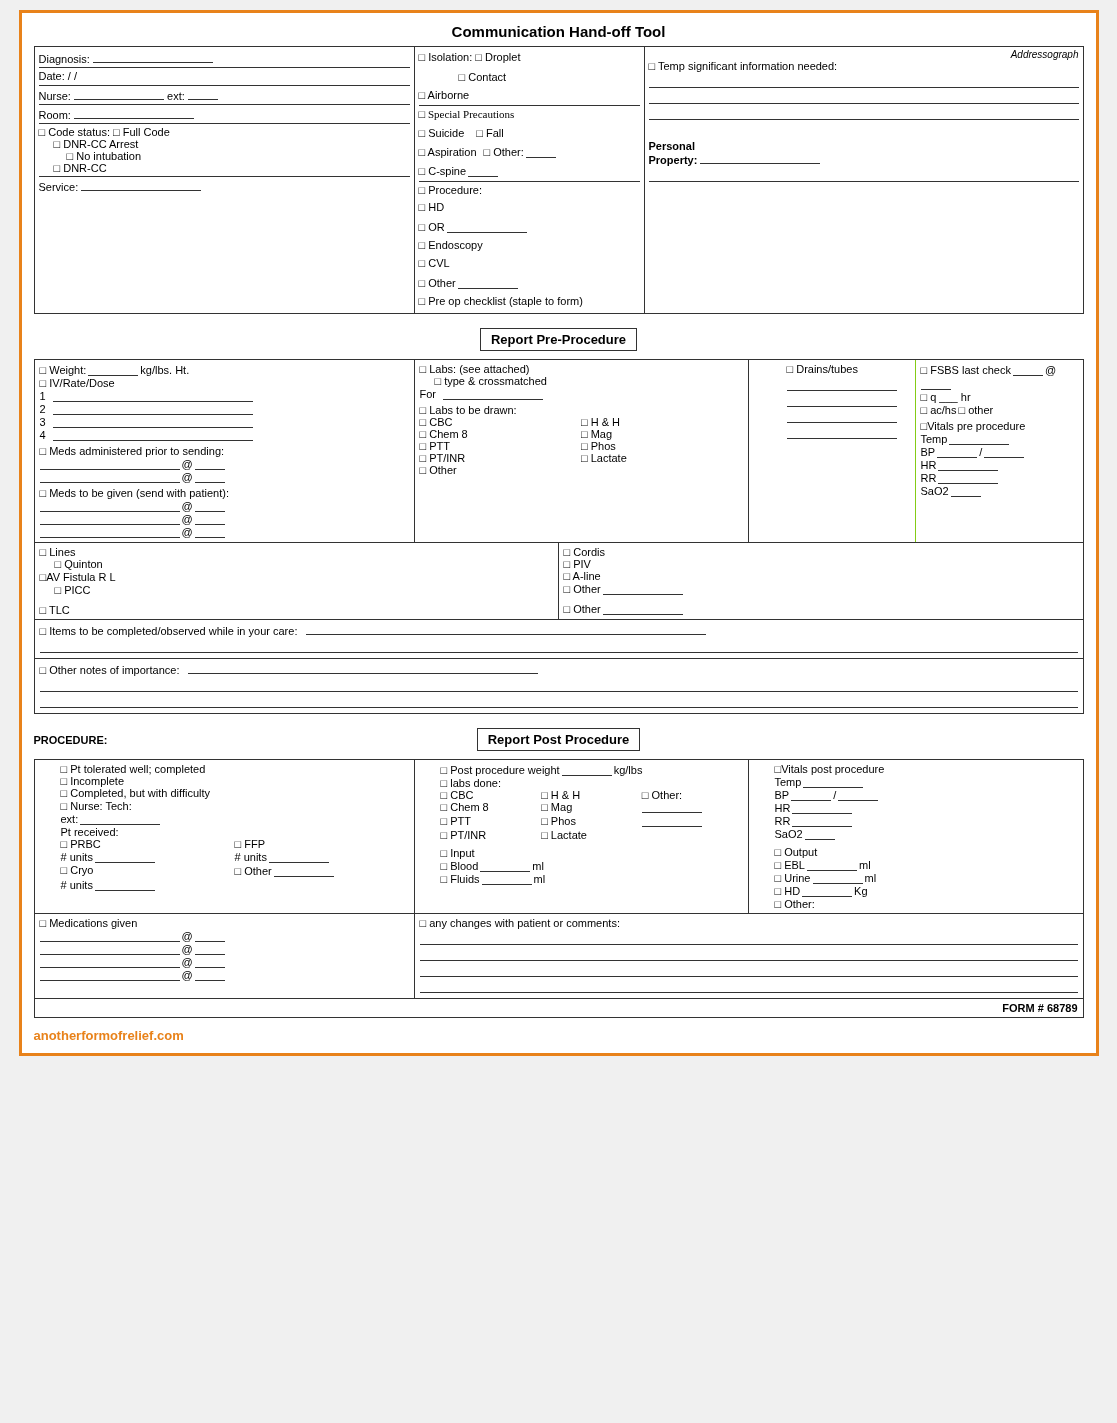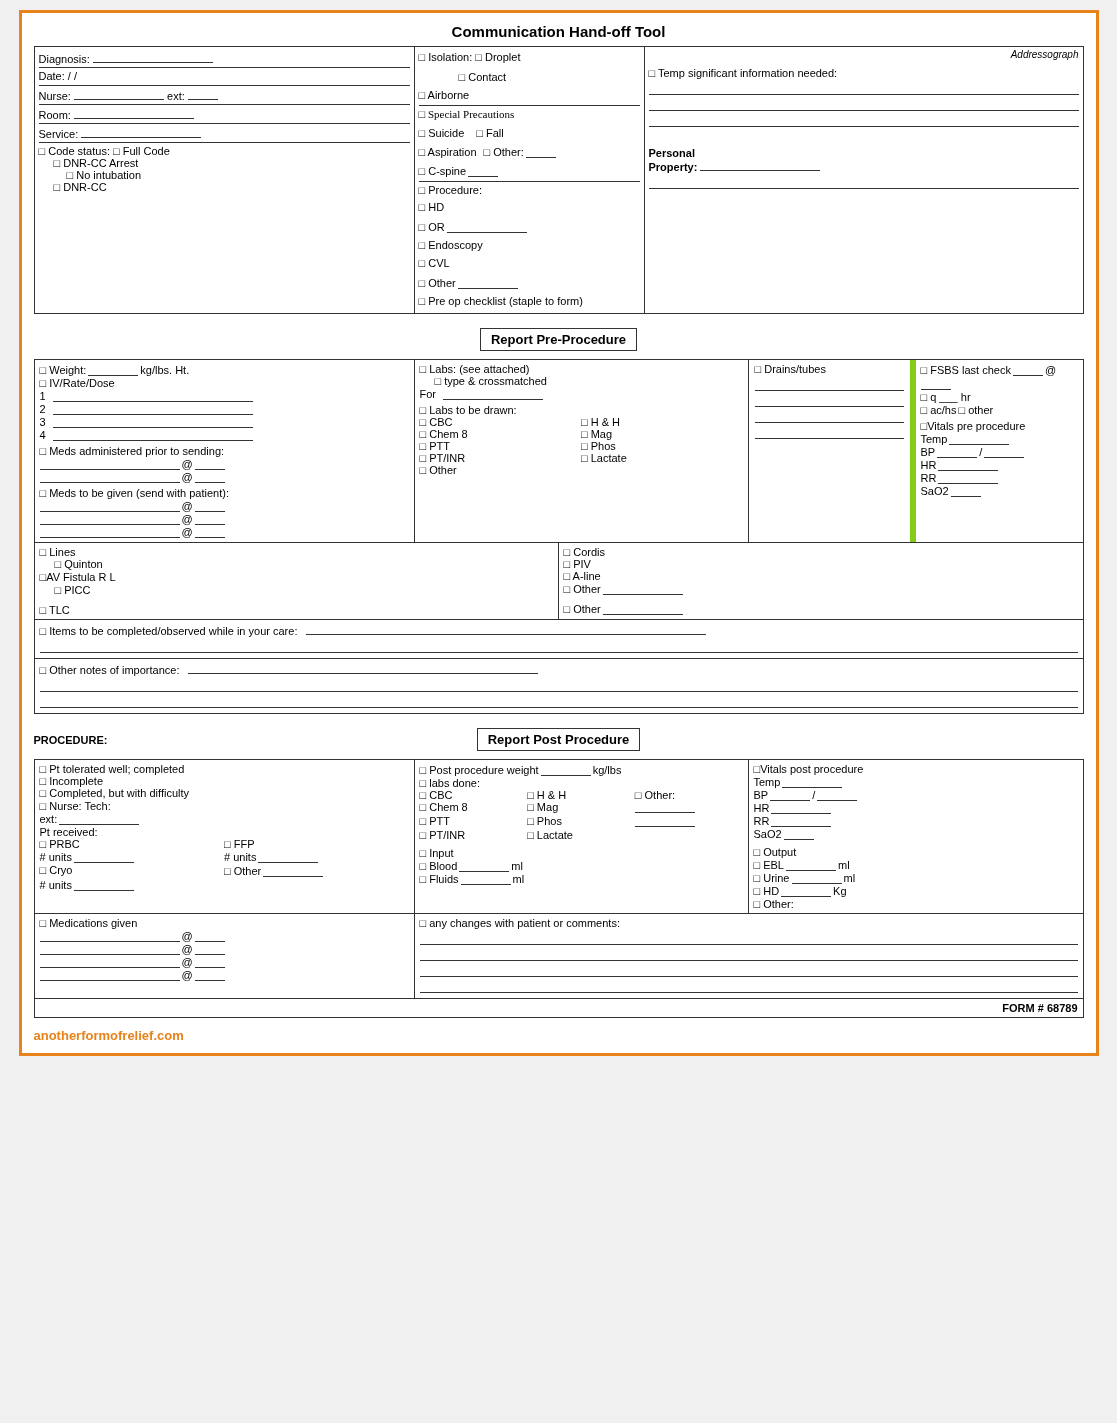--- a/index.html
+++ b/index.html
@@ -49,21 +49,21 @@
       padding: 2px 0;
       min-height: 18px;
     }
     .top-right {
       padding: 2px 4px;
     }
     .addressograph {
       text-align: right;
       font-size: 10px;
       font-style: italic;
-      margin-bottom: 7px;
+      margin-bottom: 0;
     }
     .section-header {
       text-align: center;
       font-size: 13px;
       font-weight: bold;
       border: 1px solid #333;
       padding: 3px 10px;
       display: inline-block;
       margin: 4px auto;
     }
@@ -116,20 +116,21 @@
       margin-bottom: 10px;
     }
     .post-grid {
       display: grid;
       grid-template-columns: 380px 1fr 1fr;
       border-bottom: 1px solid #333;
     }
     .post-col {
       border-right: 1px solid #333;
       padding: 3px 5px;
+      margin-left: 21px;
     }
     .post-col:last-child { border-right: none; }
     .meds-row {
       display: grid;
       grid-template-columns: 380px 1fr;
       border-bottom: 1px solid #333;
     }
     .meds-col {
       border-right: 1px solid #333;
       padding: 3px 5px;
@@ -176,28 +177,28 @@
         <span>Nurse:</span>
         <span class="ub" style="min-width:90px"></span>
         <span>ext:</span>
         <span class="ub-sm"></span>
       </div>
       <div class="row">
         <span>Room:</span>
         <span class="ub" style="min-width:120px"></span>
       </div>
       <div class="row">
-        <span>Service:</span>
-        <span class="ub" style="min-width:120px"></span>
-      </div>
-      <div class="row">
         <div>□ Code status: □ Full Code</div>
         <div class="indent">□ DNR-CC Arrest</div>
         <div class="indent2">□ No intubation</div>
         <div class="indent">□ DNR-CC</div>
+      </div>
+      <div class="row">
+        <span>Service:</span>
+        <span class="ub" style="min-width:120px"></span>
       </div>
     </div>
 
     <div class="top-middle">
       <div class="row">
         <span>□ Isolation:  □ Droplet</span>
       </div>
       <div class="row line-row">
         <span style="margin-left:40px">□ Contact</span>
       </div>
@@ -342,21 +343,21 @@
           <div>□ Mag</div>
           <div>□ PTT</div>
           <div>□ Phos</div>
           <div>□ PT/INR</div>
           <div>□ Lactate</div>
           <div>□ Other</div>
         </div>
       </div>
 
       <div style="display:grid;grid-template-columns:1fr 1fr;">
-        <div style="border-right:6px solid #84cc16;padding:3px 6px;">
+        <div style="border-right:1px solid #84cc16;padding:3px 18px;margin-left:20px;">
           <div>□ Drains/tubes</div>
           <div>
               <span class="underline-long"></span>
             </div>
           <div>
               <span class="underline-long"></span>
             </div>
           <div>
               <span class="underline-long"></span>
             </div>

